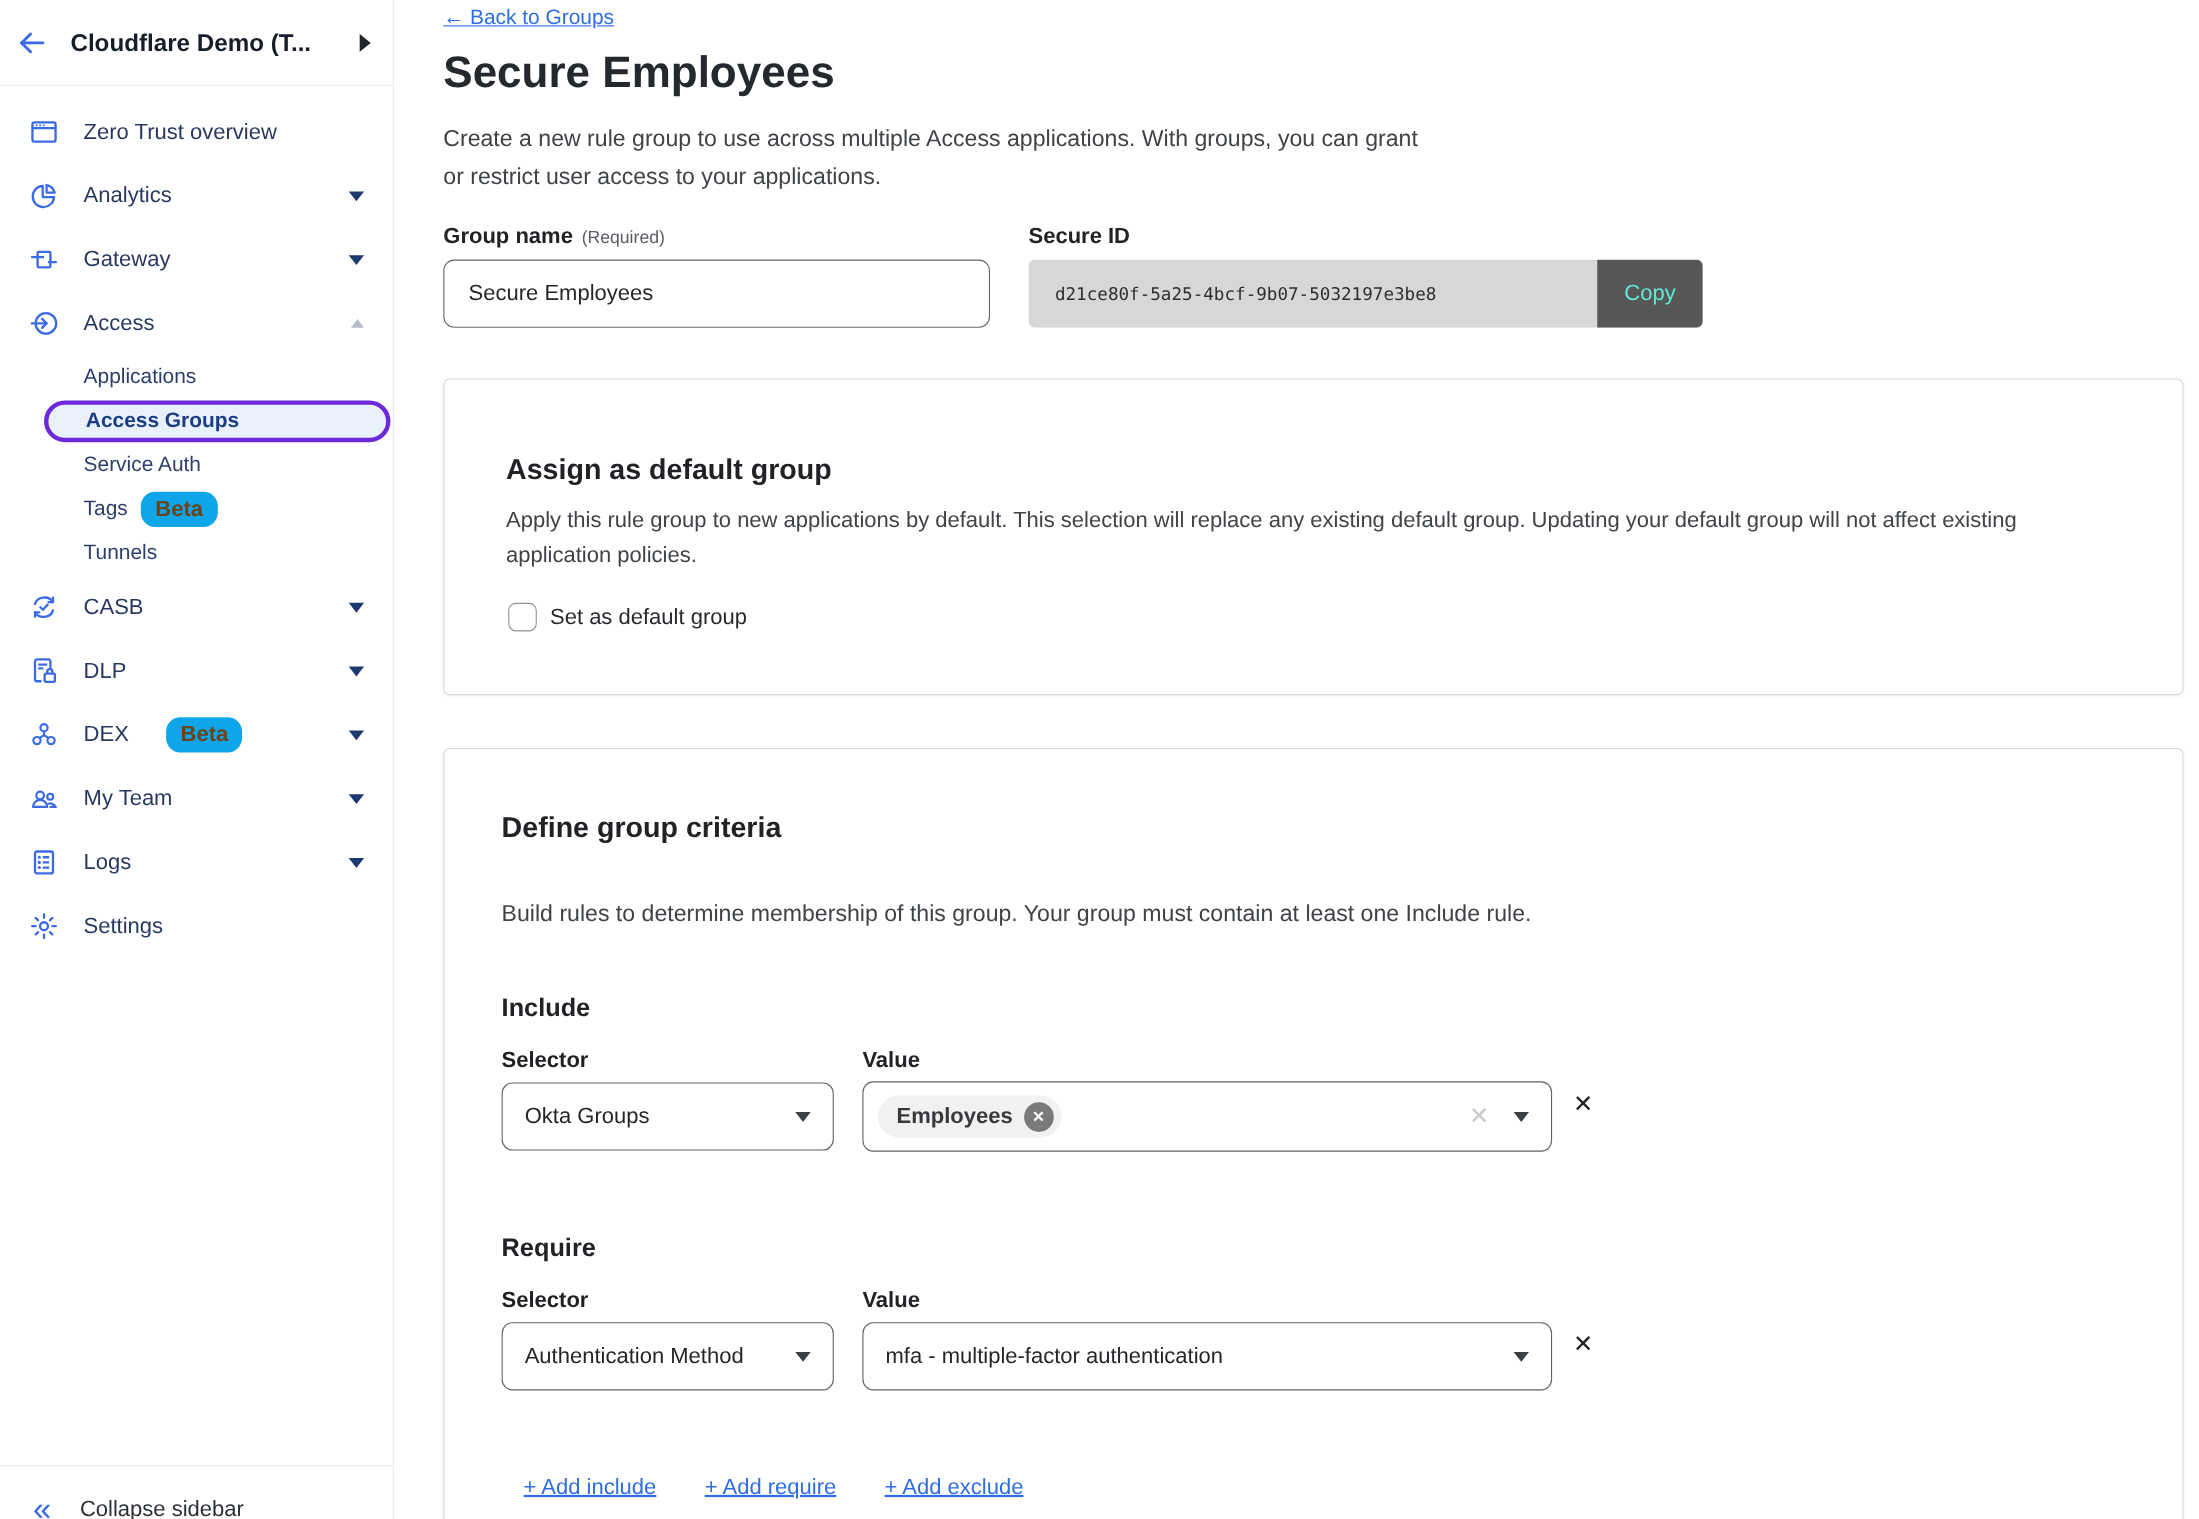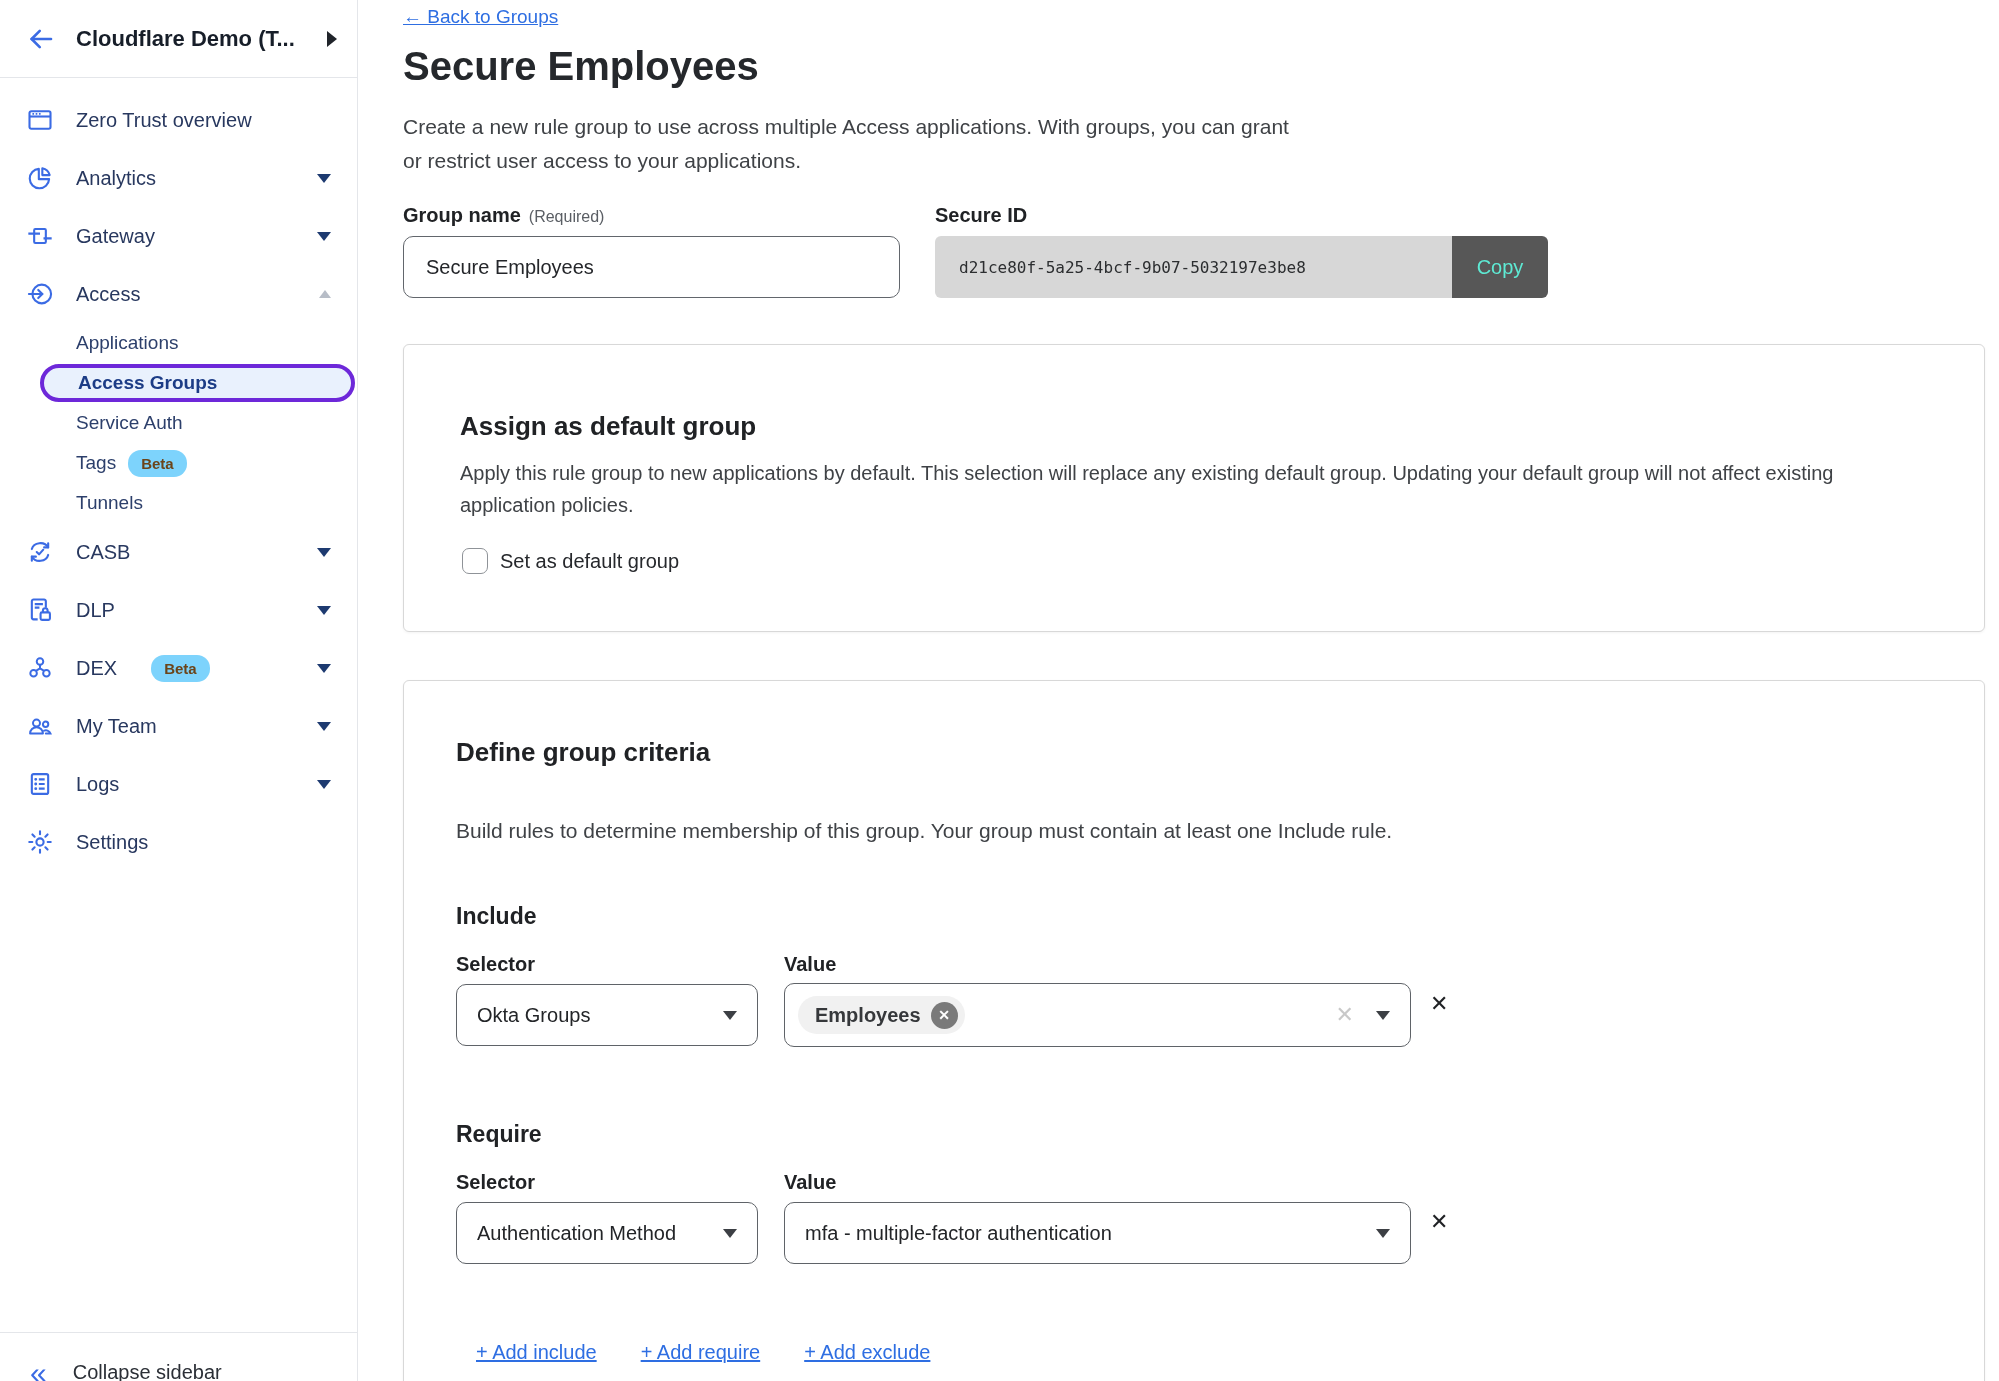--- a/index.html
+++ b/index.html
@@ -4,43 +4,43 @@
 <style>
   * { margin:0; padding:0; box-sizing:border-box; }
   html,body { width:1999px; height:1381px; }
   body { position:relative; overflow:hidden; background:#fff;
          font-family:"Liberation Sans", sans-serif; color:#202225; }
 
   
   .sidebar { position:absolute; left:0; top:0; width:358px; height:1381px;
              background:#fff; border-right:1px solid #e4e6ea; }
   .sb-header { height:78px; border-bottom:1px solid #e4e6ea; display:flex;
-               align-items:center; padding:0 20px 0 26px; gap:20px; }
+               align-items:center; padding:0 20px 0 14px; gap:20px; }
   .sb-back { width:30px; height:30px; color:#3b6be4; flex:0 0 auto; cursor:pointer; }
   .sb-title { font-size:22px; font-weight:700; color:#171e29; flex:1;
               white-space:nowrap; overflow:hidden; cursor:pointer; }
   .caret-right { width:0; height:0; border-top:8px solid transparent;
                  border-bottom:8px solid transparent; border-left:10px solid #20242a; cursor:pointer; }
   .sb-nav { margin-top:13px; }
   .sb-item { height:58px; display:flex; align-items:center; padding:0 26px;
              gap:22px; font-size:20px; font-weight:500; color:#28385f; cursor:pointer; }
   .sb-item .icon { width:28px; height:28px; color:#3b6be4; flex:0 0 auto; }
   .caret-down { margin-left:auto; width:0; height:0;
                 border-left:7px solid transparent; border-right:7px solid transparent;
                 border-top:9px solid #1d3a70; }
   .caret-up-gray { margin-left:auto; width:0; height:0;
                 border-left:6px solid transparent; border-right:6px solid transparent;
                 border-bottom:8px solid #b7bdc7; }
   .sb-subitem { height:40px; display:flex; align-items:center; padding-left:76px;
                 font-size:19px; color:#2c3f6b; cursor:pointer; }
   .sb-subitem.selected { height:38px; margin:1px 2px 1px 40px; padding-left:34px;
                 background:#e9f1fd; border:4px solid #6d28d9; border-radius:20px;
                 font-weight:700; color:#1c3c86; }
-  .beta-badge { display:inline-block; margin-left:12px; background:#7dd3fc;
-                color:#6b4419; font-size:15px; font-weight:600; line-height:1;
+  .beta-badge { display:inline-block; margin-left:12px; background:#0ea5e9;
+                color:#6b4419; font-size:20px; font-weight:600; line-height:1;
                 padding:6px 13px; border-radius:13px; }
   .sb-footer { position:absolute; left:0; top:1332px; width:357px; height:80px;
                border-top:1px solid #e4e6ea; display:flex; align-items:center;
                padding-left:30px; gap:26px; font-size:20px; color:#2b2f36; cursor:pointer; }
   .collapse-icon { color:#3b6be4; font-size:30px; line-height:1; }
 
   
   .main { position:absolute; left:359px; top:0; width:1640px; height:1381px; }
   .back-link { position:absolute; left:44px; top:6px; font-size:19px;
                color:#2e6ee2; text-decoration:underline; cursor:pointer; }

